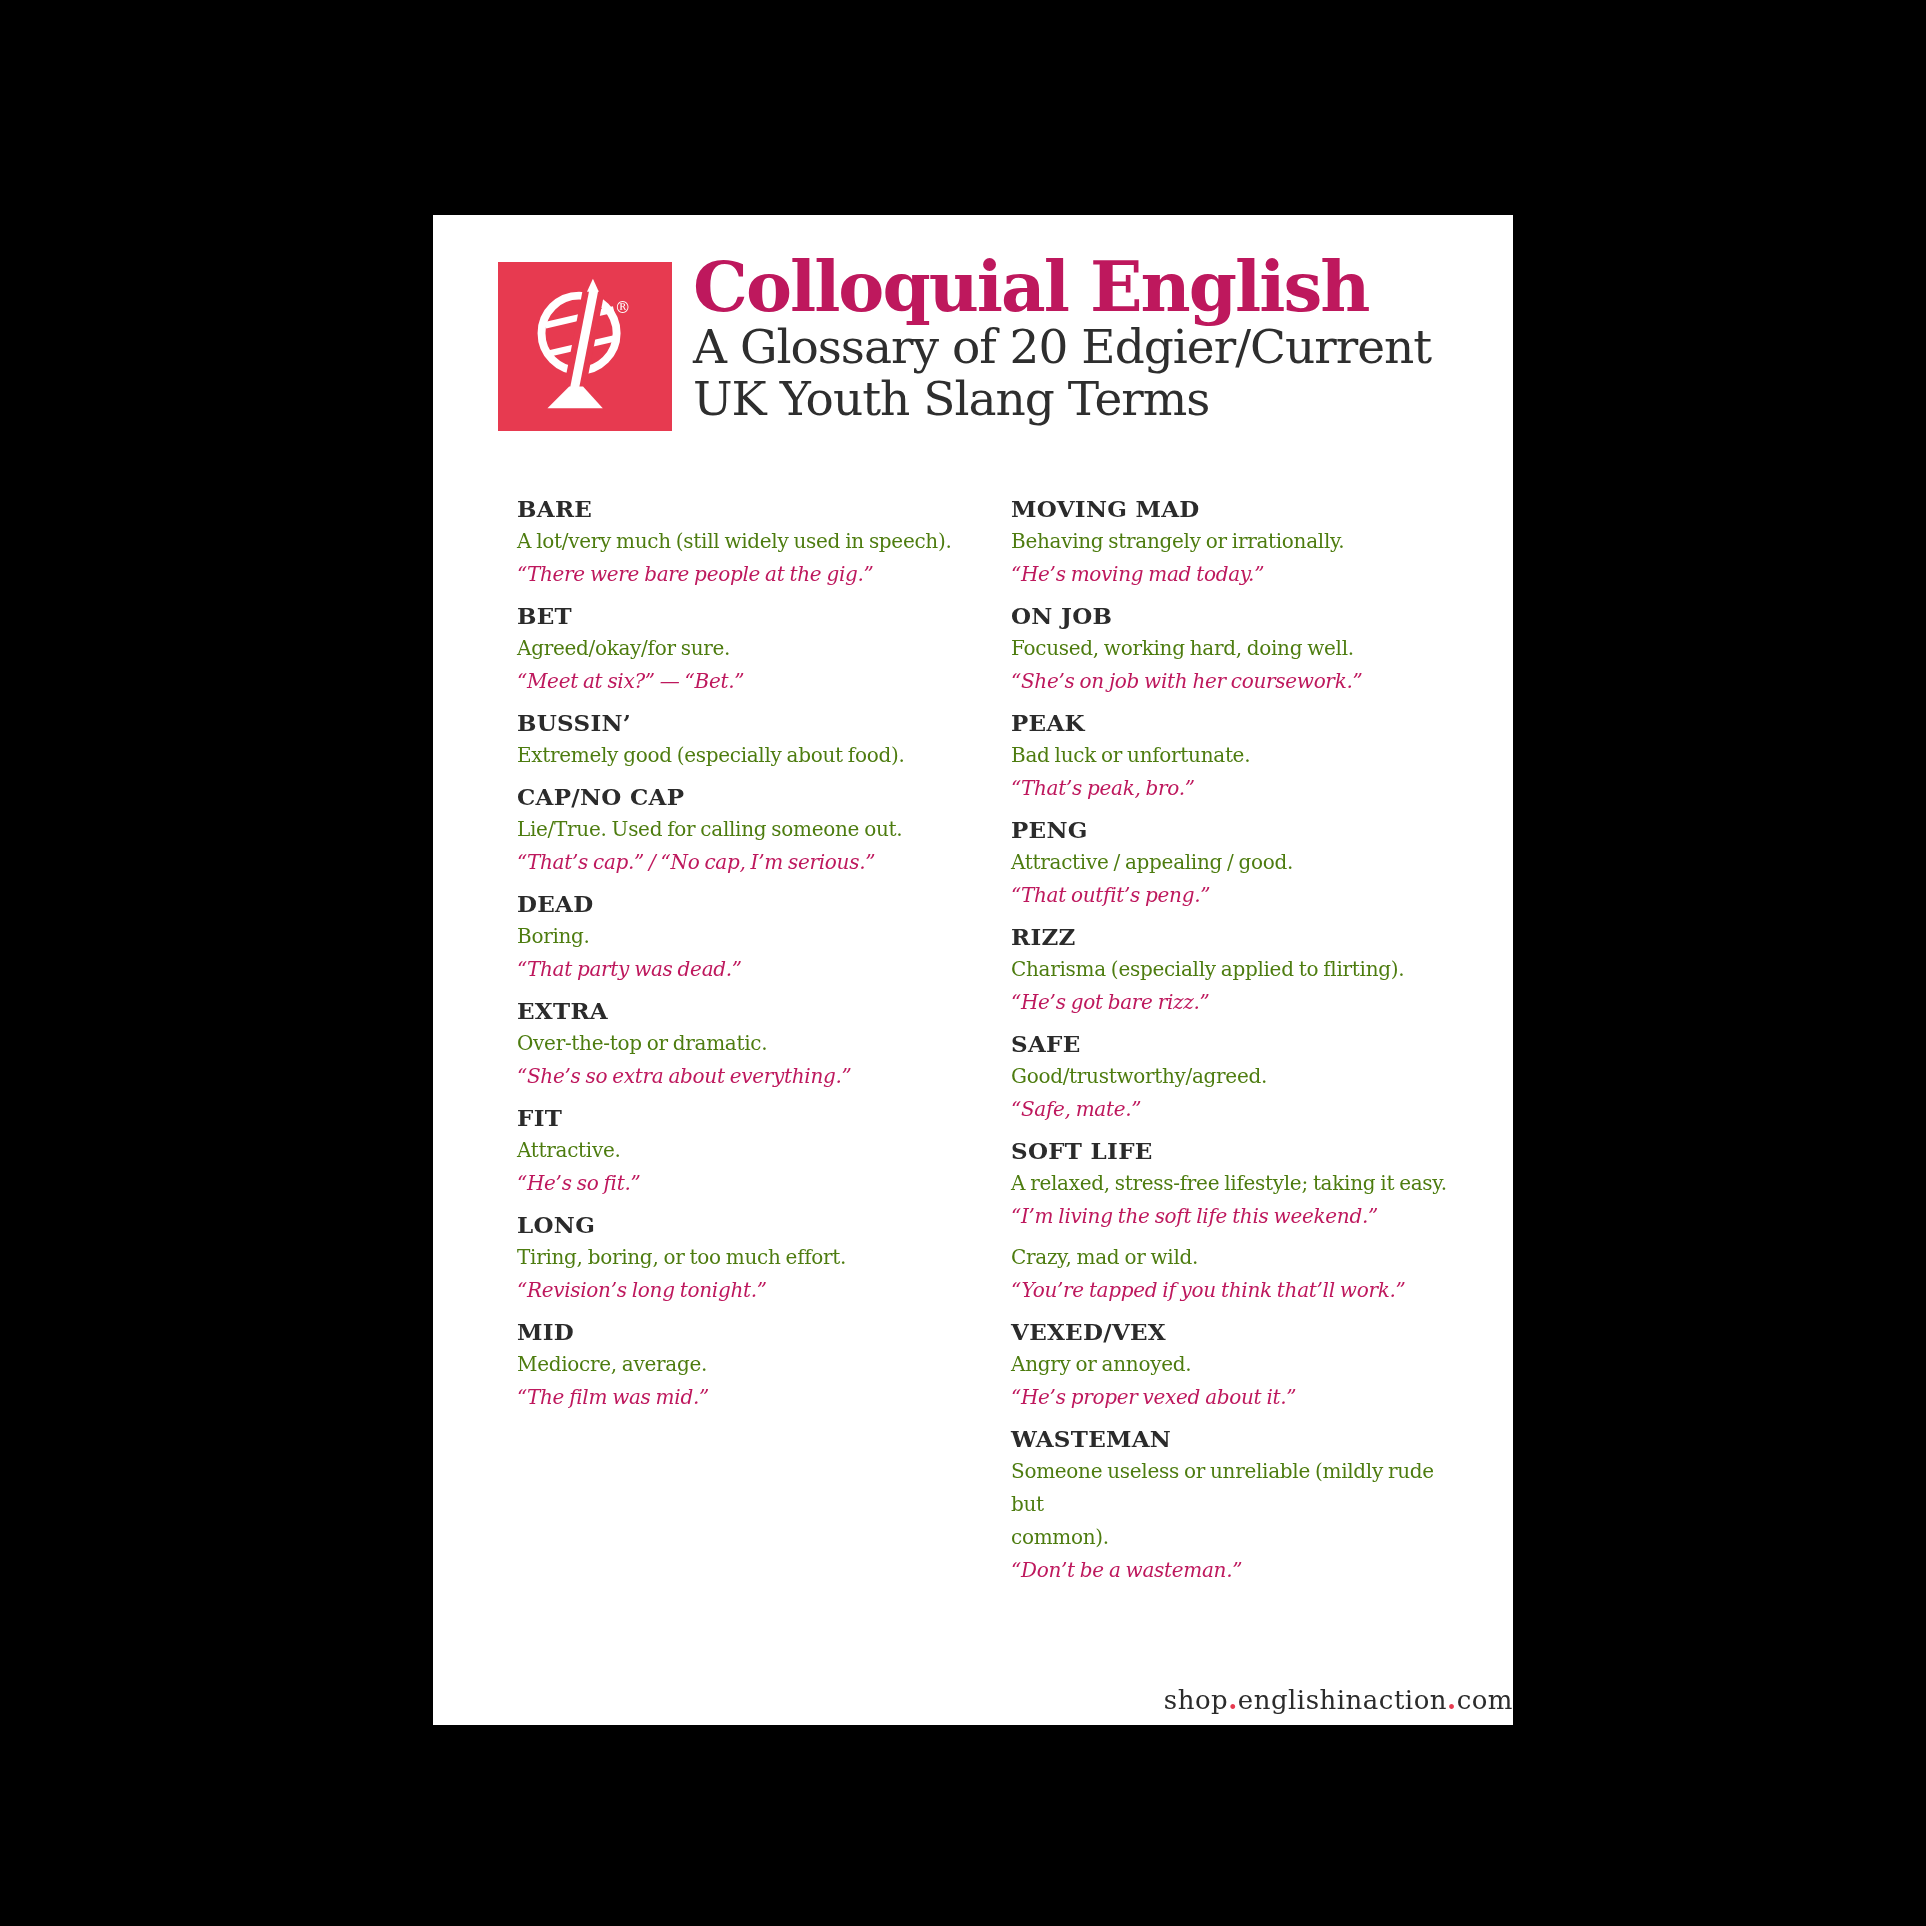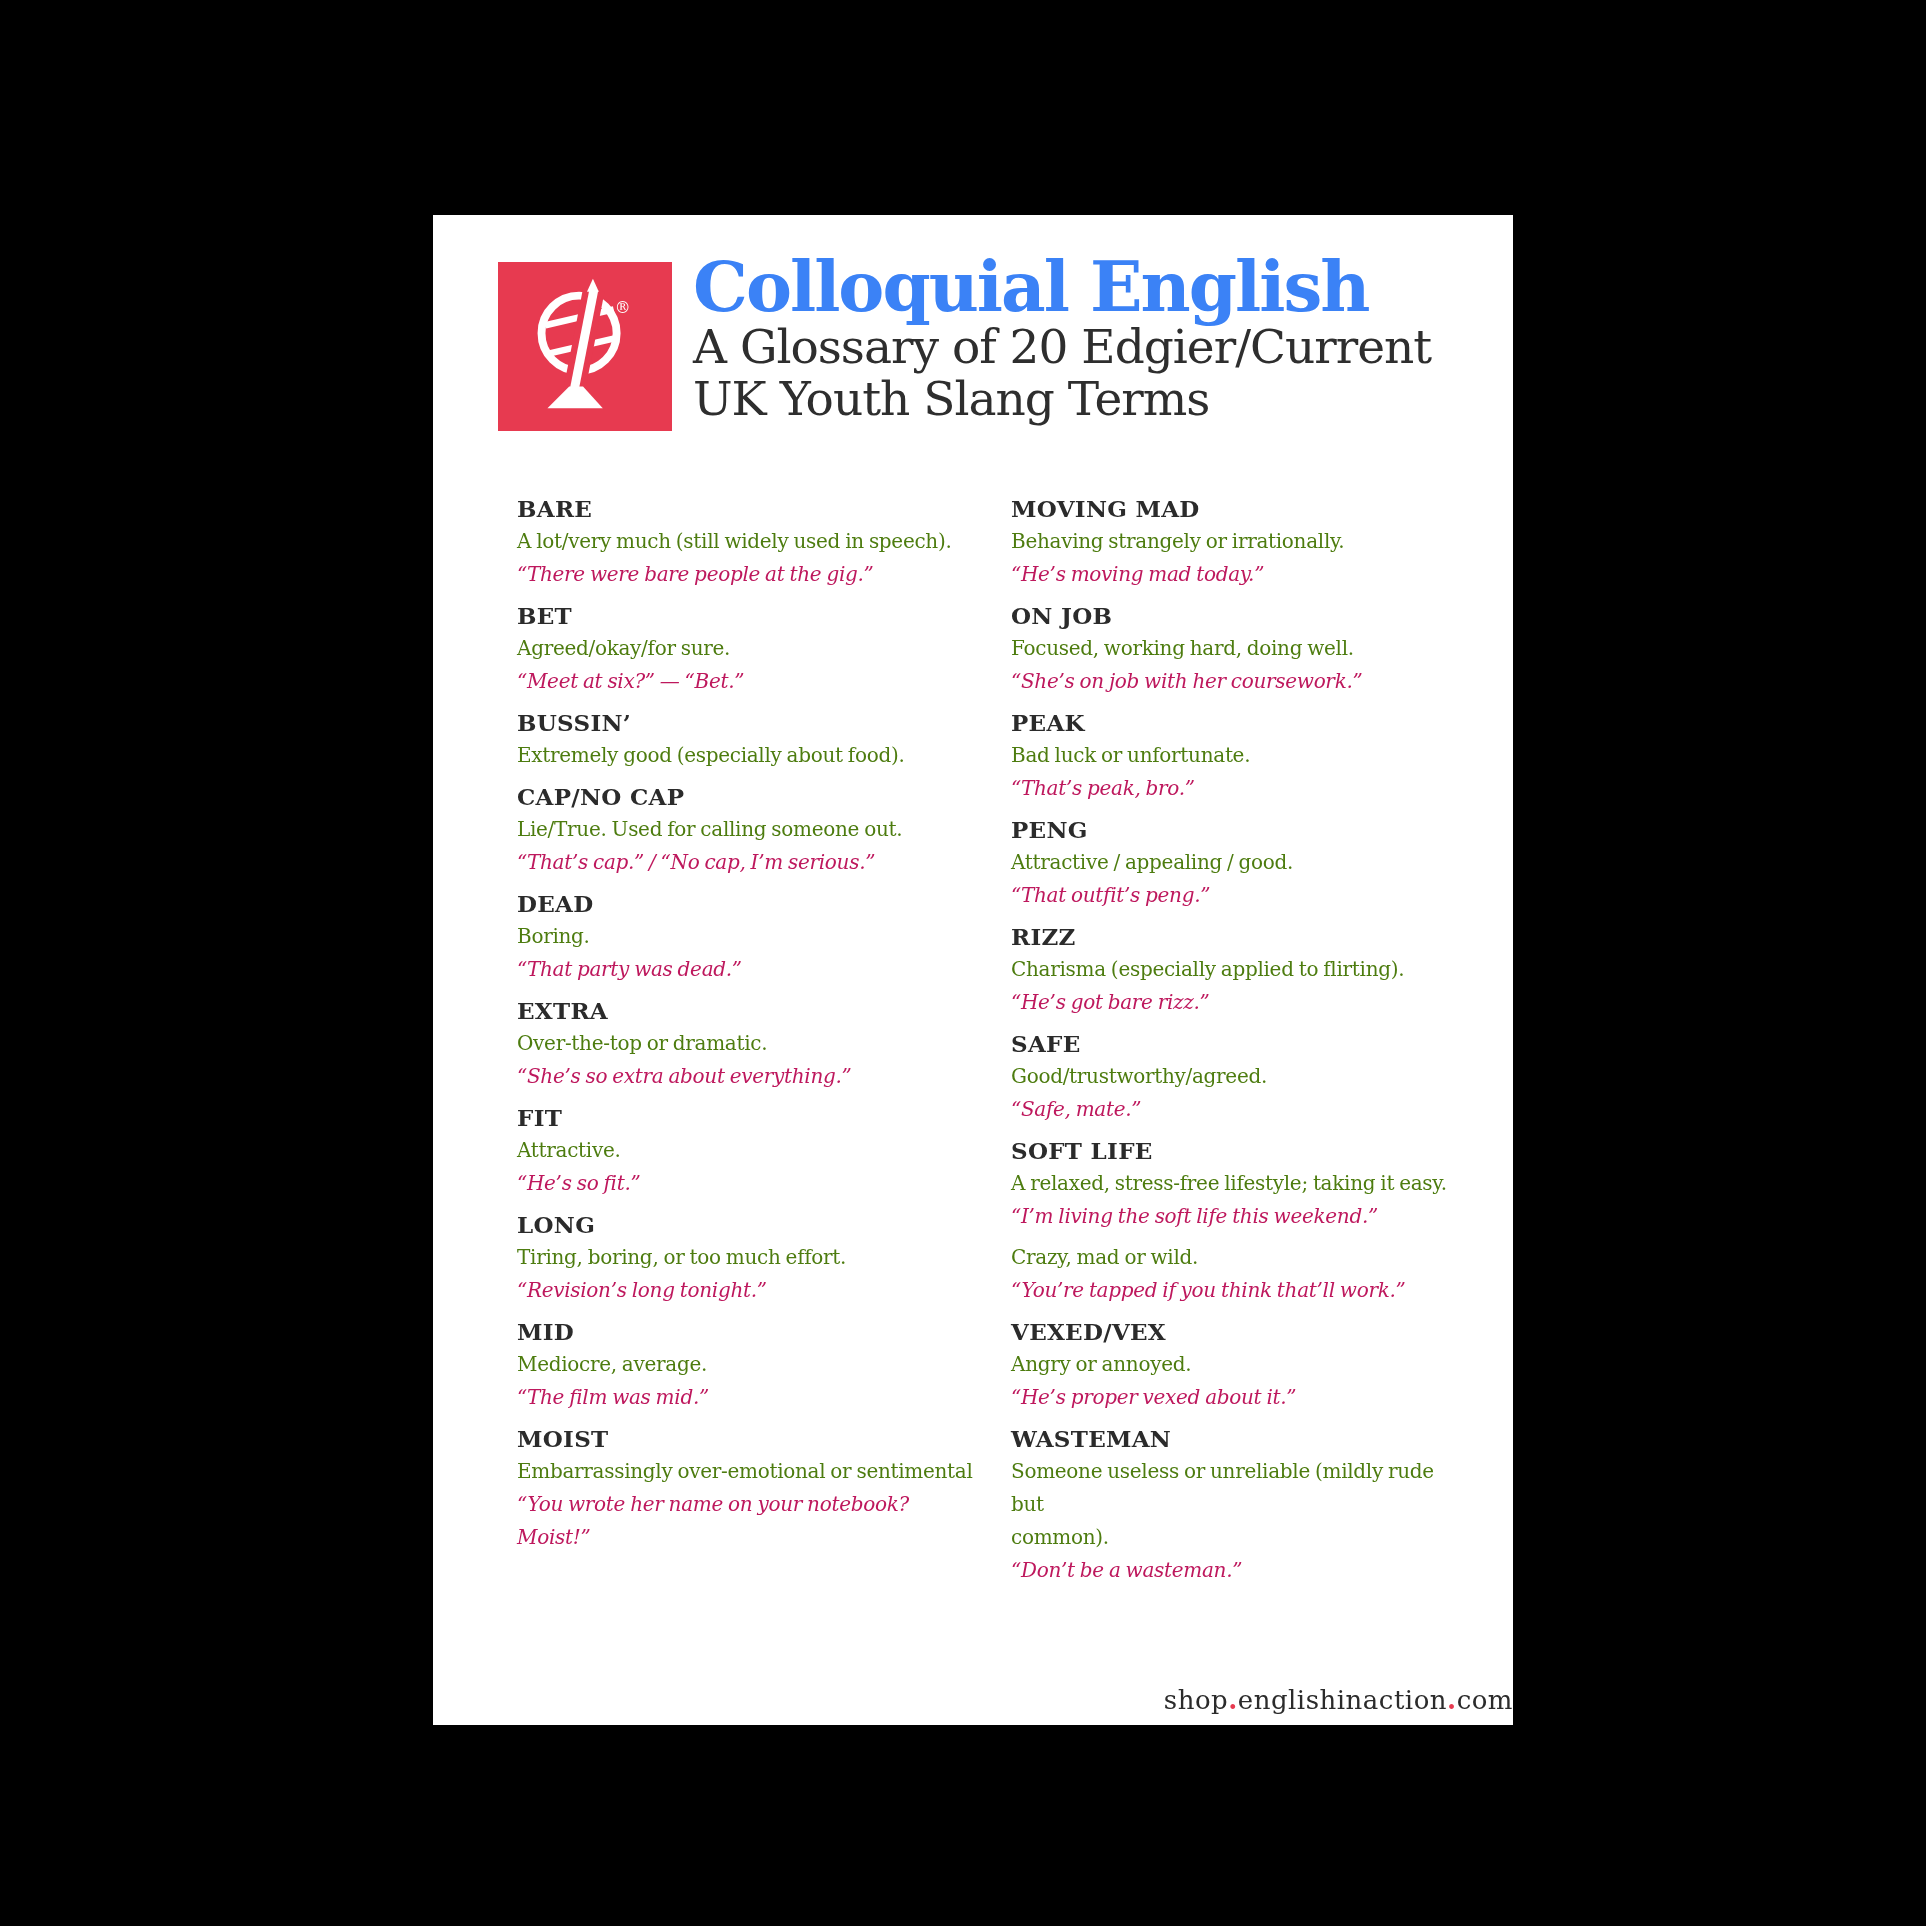--- a/index.html
+++ b/index.html
@@ -22,21 +22,21 @@
     align-items: flex-start;
   }
   .logo {
     width: 174px; height: 169px;
     background: #e73a50;
     flex: 0 0 auto;
   }
   .logo svg { display: block; width: 174px; height: 169px; }
   .title-block { margin-left: 21px; margin-top: -10px; }
   .title {
-    color: #3b82f6;
+    color: #be185d;
     font-weight: bold;
     font-size: 69px;
     line-height: 69px;
     letter-spacing: -2px;
     white-space: nowrap;
   }
   .subtitle {
     color: #2e2e2e;
     font-size: 47px;
     line-height: 52px;
@@ -151,26 +151,20 @@
         <div class="entry">
           <div class="term">LONG</div>
           <div class="definition">Tiring, boring, or too much effort.</div>
           <div class="example">“Revision’s long tonight.”</div>
         </div>
         <div class="entry">
           <div class="term">MID</div>
           <div class="definition">Mediocre, average.</div>
           <div class="example">“The film was mid.”</div>
         </div>
-        <div class="entry">
-          <div class="term">MOIST</div>
-          <div class="definition">Embarrassingly over-emotional or sentimental</div>
-          <div class="example">“You wrote her name on your notebook?
-Moist!”</div>
-        </div>
       </div>
     <div class="column">
         <div class="entry">
           <div class="term">MOVING MAD</div>
           <div class="definition">Behaving strangely or irrationally.</div>
           <div class="example">“He’s moving mad today.”</div>
         </div>
         <div class="entry">
           <div class="term">ON JOB</div>
           <div class="definition">Focused, working hard, doing well.</div>

